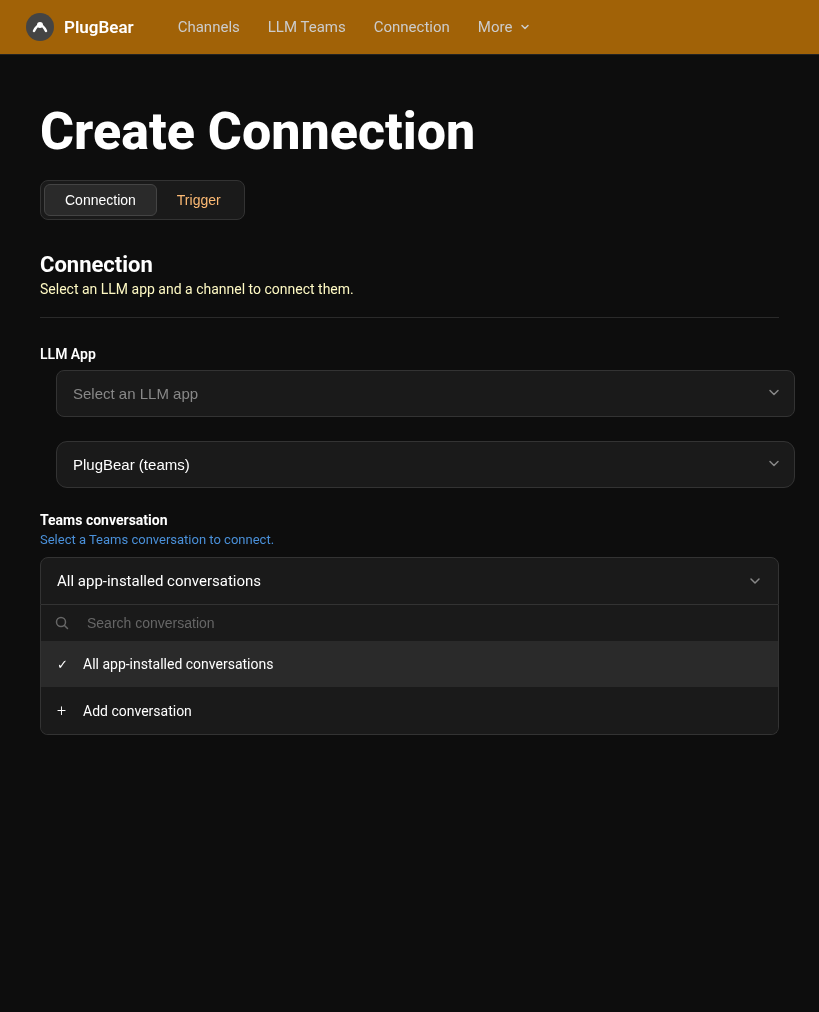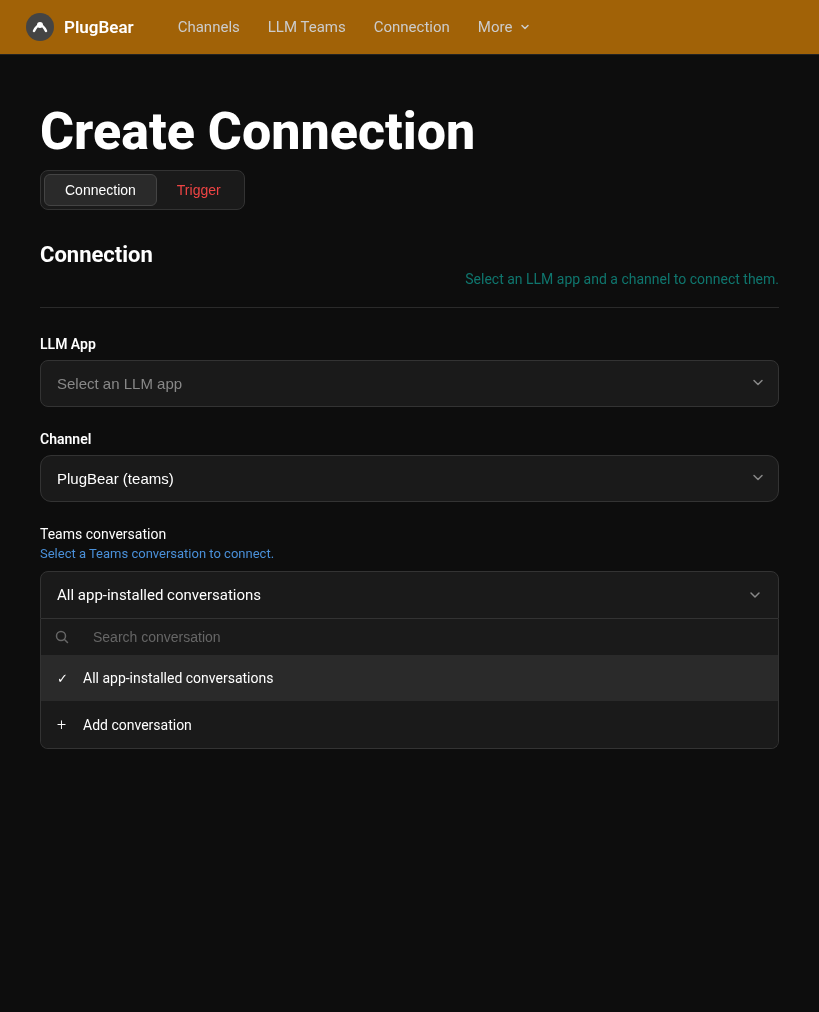--- a/index.html
+++ b/index.html
@@ -77,21 +77,21 @@
     .main-content {
       padding: 48px 40px 40px 40px;
       max-width: 819px;
     }
 
     .page-title {
       font-size: 52px;
       font-weight: 800;
       color: #ffffff;
       line-height: 1.1;
-      margin-bottom: 10px;
+      margin-bottom: 20px;
     }
 
     .page-subtitle {
       font-size: 16px;
       color: #888888;
       line-height: 1.5;
       max-width: 480px;
       margin-bottom: 28px;
     }
 
@@ -116,36 +116,35 @@
     }
 
     .tab-btn.active {
       background: #2a2a2a;
       color: #ffffff;
       border: 1px solid #444;
     }
 
     .tab-btn.inactive {
       background: transparent;
-      color: #ef4444;
+      color: #fdba74;
     }
 
     
     .section-title {
       font-size: 22px;
       font-weight: 700;
       color: #ffffff;
       margin-bottom: 4px;
     }
 
     .section-subtitle {
       font-size: 14px;
-      color: #0f766e;
+      color: #fef9c3;
       margin-bottom: 20px;
-      text-align: right;
     }
 
     .divider {
       border: none;
       border-top: 1px solid #2a2a2a;
       margin-bottom: 28px;
     }
 
     
     .field-group {
@@ -156,20 +155,21 @@
       font-size: 14px;
       font-weight: 600;
       color: #ffffff;
       margin-bottom: 8px;
       display: block;
     }
 
     .select-wrapper {
       position: relative;
       width: 100%;
+      margin-left: 16px;
     }
 
     .select-field {
       width: 100%;
       background: #1a1a1a;
       border: 1px solid #333;
       border-radius: 8px;
       padding: 14px 16px;
       color: #888888;
       font-size: 15px;
@@ -189,21 +189,21 @@
       top: 50%;
       transform: translateY(-50%);
       pointer-events: none;
       color: #888;
       font-size: 14px;
     }
 
     
     .teams-section-title {
       font-size: 14px;
-      font-weight: 400;
+      font-weight: 700;
       color: #ffffff;
       margin-bottom: 4px;
     }
 
     .teams-section-subtitle {
       font-size: 13px;
       color: #4a90d9;
       margin-bottom: 10px;
     }
 
@@ -234,21 +234,21 @@
       border-top: none;
       border-radius: 0 0 8px 8px;
       overflow: hidden;
     }
 
     .dropdown-search {
       display: flex;
       align-items: center;
       padding: 10px 14px;
       border-bottom: 1px solid #2a2a2a;
-      gap: 24px;
+      gap: 18px;
     }
 
     .dropdown-search input {
       background: transparent;
       border: none;
       color: #888;
       font-size: 14px;
       outline: none;
       flex: 1;
     }
@@ -342,21 +342,20 @@
       <span class="select-chevron">
         <svg width="14" height="14" viewBox="0 0 14 14" fill="none">
           <path d="M3 5L7 9L11 5" stroke="#888" stroke-width="1.5" stroke-linecap="round" stroke-linejoin="round"></path>
         </svg>
       </span>
     </div>
   </div>
 
   
   <div class="field-group">
-    <label class="field-label">Channel</label>
     <div class="select-wrapper">
       <select class="select-field has-value">
         <option value="plugbear-teams">PlugBear (teams)</option>
       </select>
       <span class="select-chevron">
         <svg width="14" height="14" viewBox="0 0 14 14" fill="none">
           <path d="M3 5L7 9L11 5" stroke="#888" stroke-width="1.5" stroke-linecap="round" stroke-linejoin="round"></path>
         </svg>
       </span>
     </div>

